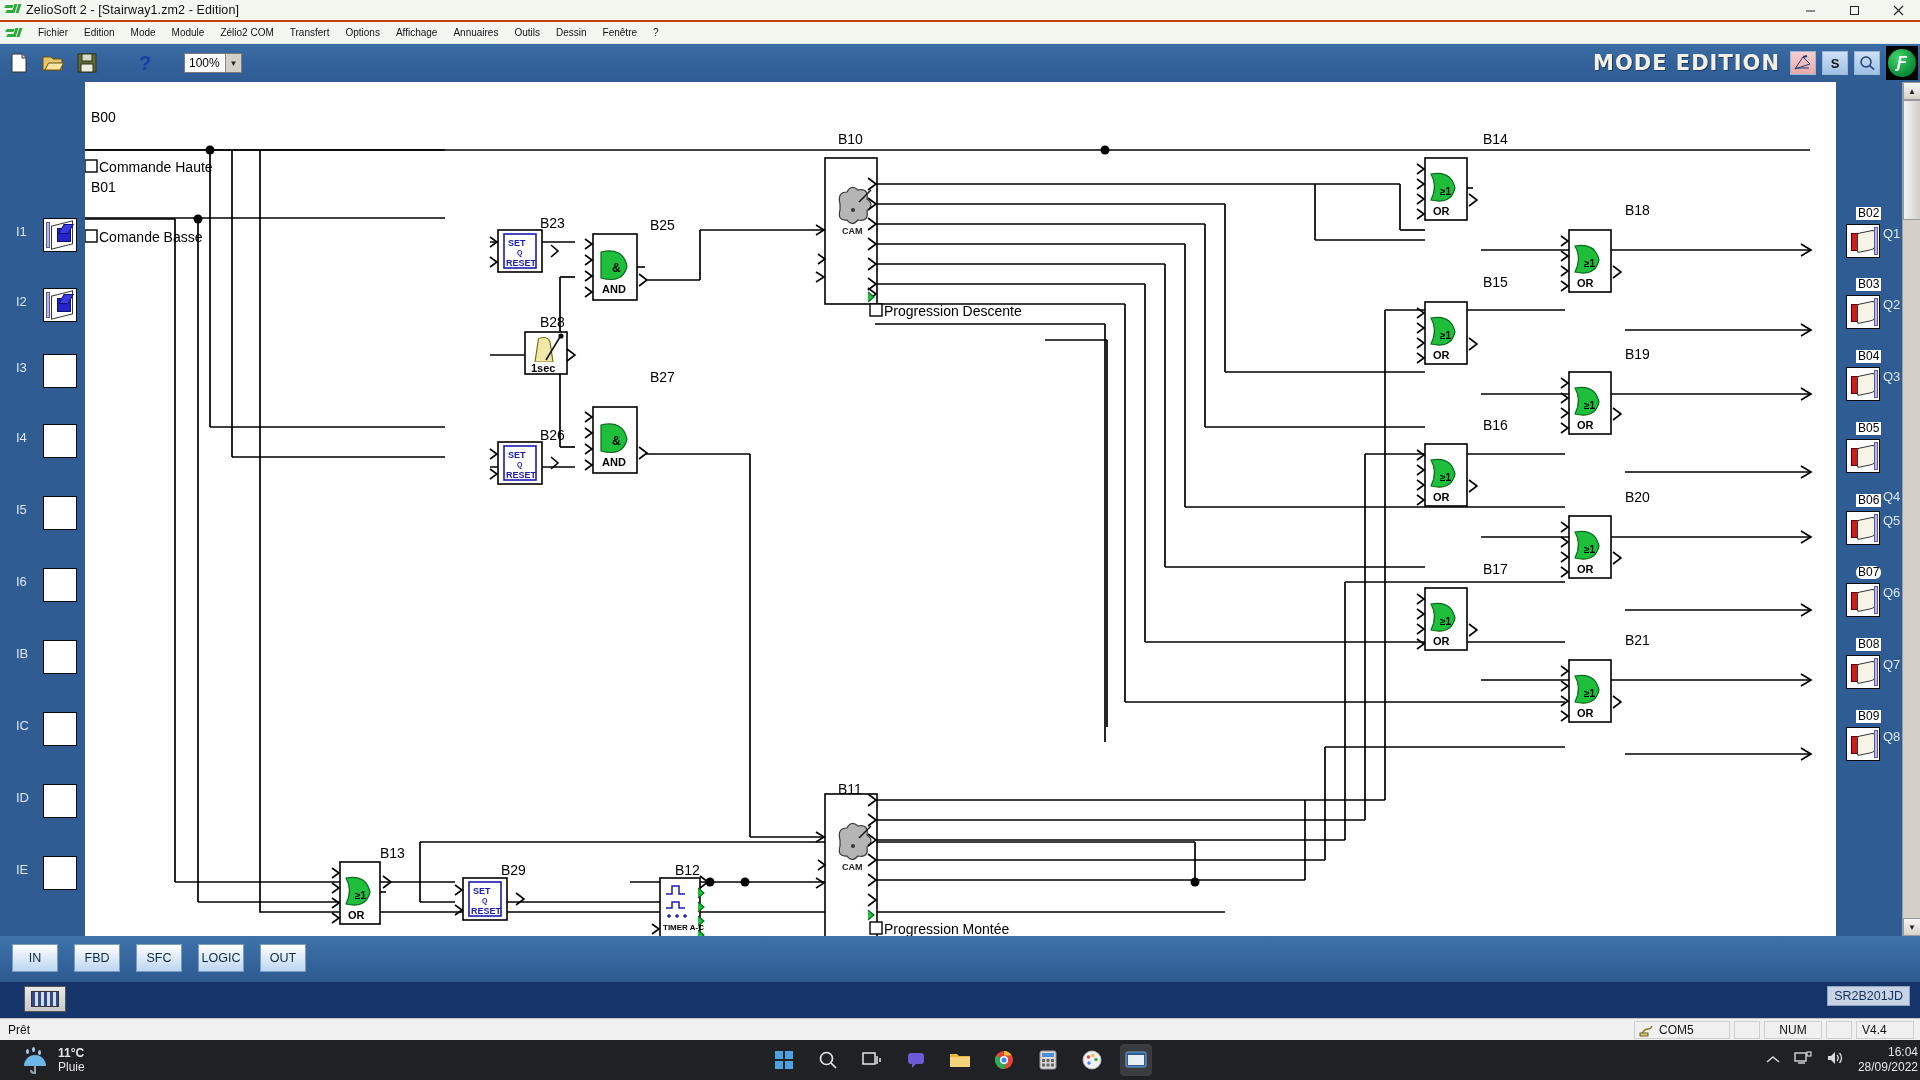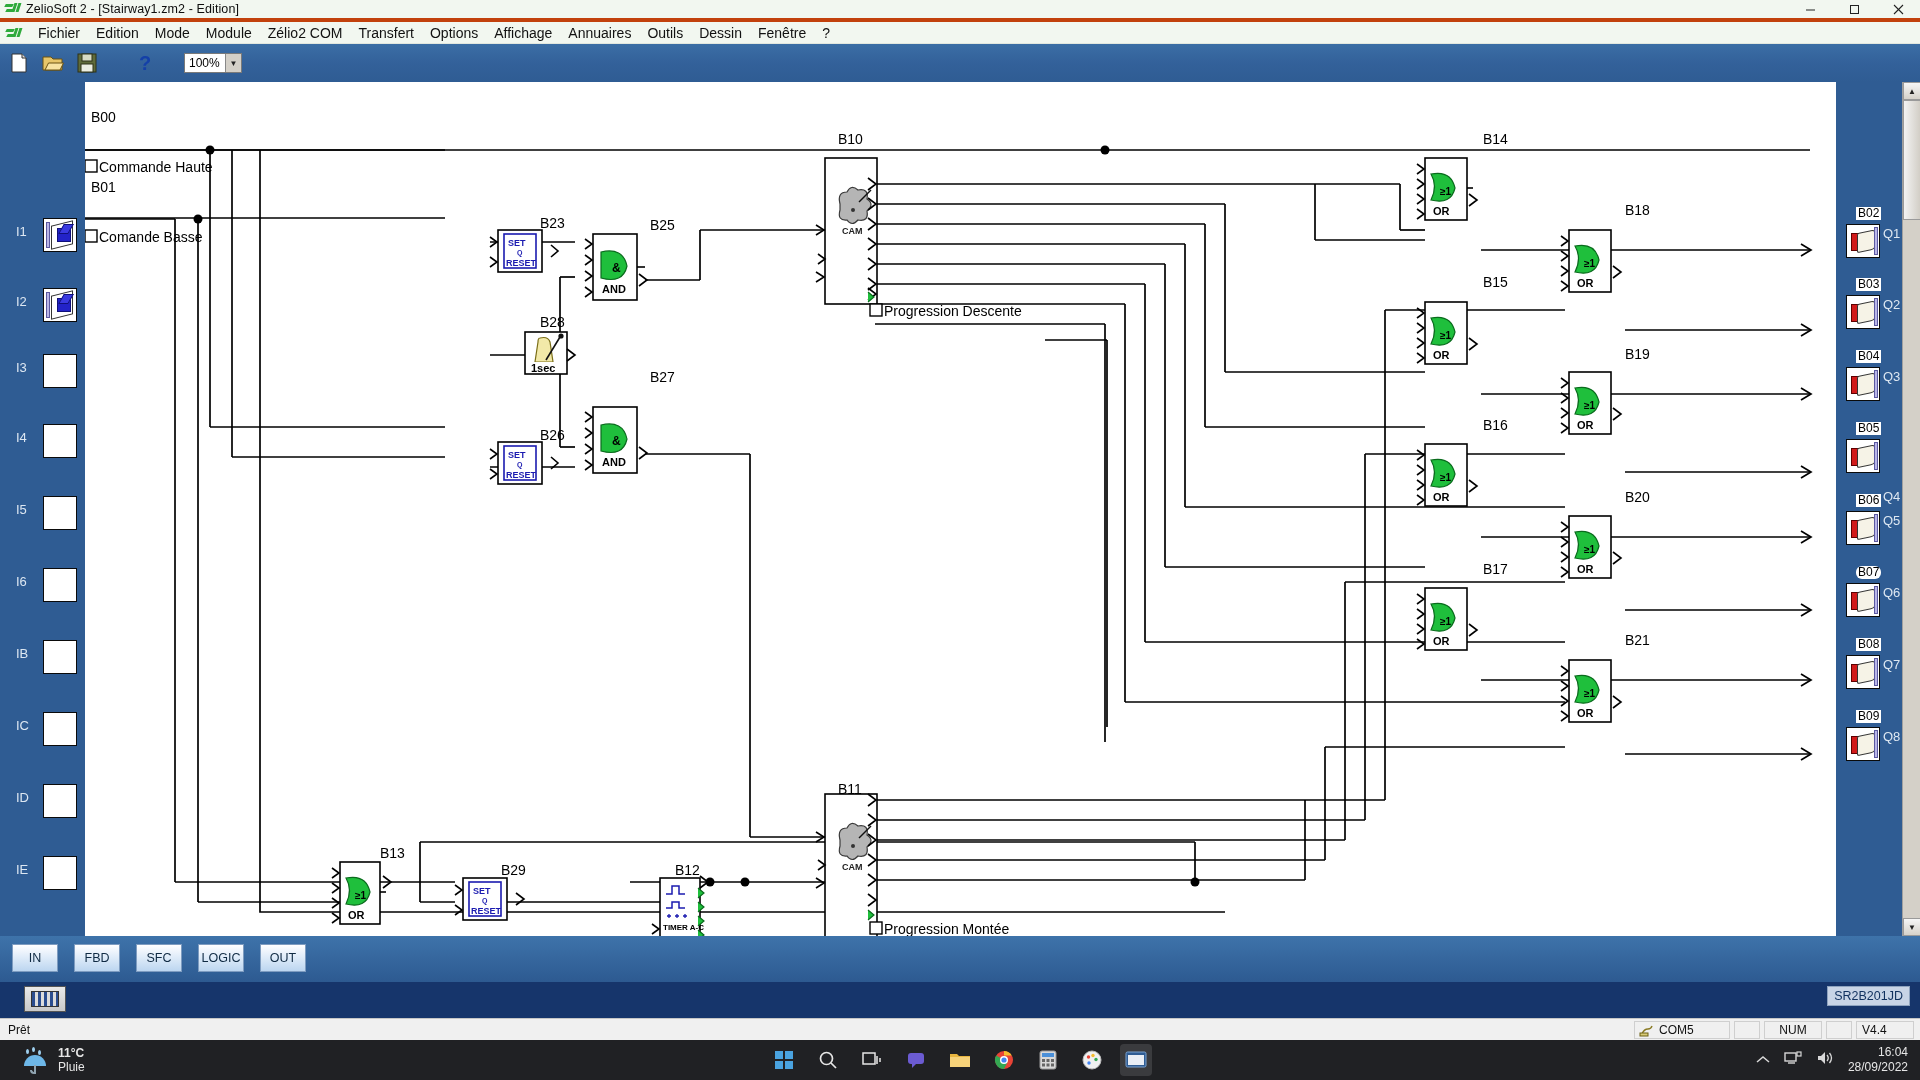--- a/index.html
+++ b/index.html
@@ -10,21 +10,21 @@
     overflow: hidden;
     font-family: "Liberation Sans", sans-serif;
     background: #ffffff;
   }
   #app { position: relative; width: 1920px; height: 1080px; }
 
   
   .titlebar {
     position: absolute; left: 0; top: 0; width: 1920px; height: 22px;
     background: #f2f7f0;
-    border-bottom: 4px solid #c2410c;
+    border-bottom: 2px solid #c2410c;
     display: flex; align-items: center; justify-content: center;
   }
   .tb-icon { width: 16px; height: 16px; margin-left: 5px; margin-right: 5px; position: relative; flex: 0 0 auto;}
   .zlogo { position: relative; width: 16px; height: 14px; }
   .zlogo i { position: absolute; display: block; background: #2faa3c; }
   .zlogo i.a { width: 8px; height: 3px; left: 0px; top: 3px; transform: skewX(-28deg); }
   .zlogo i.b { width: 8px; height: 3px; left: 1px; top: 8px; transform: skewX(-28deg); }
   .zlogo i.c { width: 3px; height: 9px; left: 8px; top: 2px; transform: skewX(-18deg); }
   .zlogo i.d { width: 3px; height: 9px; left: 12px; top: 2px; transform: skewX(-18deg); }
   .tb-title { font-size: 12.5px; color: #0d0d0d; letter-spacing: .1px; }
@@ -35,21 +35,21 @@
   }
   .tb-btn svg { display: block; }
 
   
   .menubar {
     position: absolute; left: 0; top: 22px; width: 1920px; height: 22px;
     background: #f2f7f0; display: flex; align-items: center;
     border-bottom: 1px solid #e2e8df;
   }
   .menubar .zlogo { margin-left: 6px; margin-right: 8px; }
-  .menu-item { font-size: 14px; color: #111; padding: 2px 8px; white-space: nowrap; }
+  .menu-item { font-size: 10px; color: #111; padding: 2px 8px; white-space: nowrap; }
 
   
   .toolbar {
     position: absolute; left: 0; top: 44px; width: 1920px; height: 38px;
     background: linear-gradient(to bottom,#3b6ea5 0%,#33619a 50%,#2f5c93 100%);
     display: flex; align-items: center;
   }
   .tool-btn { width: 30px; height: 30px; margin-left: 4px; display:flex; align-items:center; justify-content:center; }
   .tool-sep { width: 12px; }
   .zoom-combo {
@@ -195,21 +195,21 @@
   }
   .weather .umb .stick { position: absolute; left: 12px; top: 18px; width: 2px; height: 8px; background:#8fa3b0; }
   .weather .umb .hook { position:absolute; left:8px; top:23px; width:6px; height:4px; border:2px solid #8fa3b0;
       border-top:0; border-right:0; border-radius:0 0 0 5px; }
   .weather .umb .drop { position:absolute; width:3px; height:5px; background:#9fd0f0; border-radius:50%; }
   .weather .txt { line-height: 14px; font-size: 12px; }
   .weather .txt b { font-weight: bold; display:block; }
   .tb-center { position: absolute; left: 0; right: 0; display: flex; justify-content: center; gap: 12px; }
   .tb-app { width: 32px; height: 32px; display:flex; align-items:center; justify-content:center; border-radius:4px; }
   .tb-app.active { background: #3a3b3e; }
-  .tray { margin-left: auto; display:flex; align-items:center; padding-right: 12px; gap: 14px; }
+  .tray { margin-left: auto; display:flex; align-items:center; padding-right: 2px; gap: 14px; }
   .clock { text-align: right; font-size: 12px; line-height: 15px; }
 </style>
 </head>
 <body>
 
 <div id="app">
 
   <div class="titlebar">
     <span class="tb-icon">
       <span class="zlogo"><i class="a"></i><i class="b"></i><i class="c"></i><i class="d"></i></span>
@@ -283,20 +283,42 @@
       <svg width="24" height="24" viewBox="0 0 24 24">
           <text x="12" y="19" font-size="20" font-weight="bold" fill="#1440a8" text-anchor="middle" font-family="Liberation Sans, sans-serif">?</text>
         </svg>
     </div>
     <span class="tool-sep"></span>
     <div class="zoom-combo">
       <span class="val">100%</span>
       <span class="arrow">▼</span>
     </div>
 
+    <div class="mode-banner">
+      <span class="mode-text">MODE EDITION</span>
+      <div class="mode-icon mi-red">
+        <svg width="18" height="16" viewBox="0 0 18 16">
+            <path d="M1 14 L9 2 L16 9 Z" fill="none" stroke="#1b3e73" stroke-width="1"></path>
+            <path d="M2 13 h13" stroke="#1b3e73"></path>
+            <path d="M9 2 l4 -1" stroke="#1b3e73" stroke-width="2"></path>
+          </svg>
+      </div>
+      <div class="mode-icon mi-blue">
+          <span>S</span>
+        </div>
+      <div class="mode-icon mi-blue">
+        <svg width="18" height="16" viewBox="0 0 18 16">
+            <circle cx="8" cy="7" r="5" fill="none" stroke="#1b3e73" stroke-width="1.4"></circle>
+            <line x1="11.5" y1="10.5" x2="16" y2="14.5" stroke="#1b3e73" stroke-width="1.6"></line>
+          </svg>
+      </div>
+      <div class="mi-green">
+          <span class="gcircle">Ƒ</span>
+        </div>
+    </div>
   </div>
 
   <div class="workspace">
 
     <div class="iopanel left">
 
       <span class="io-label" style="left:16px; top:142px;">I1</span>
       <div class="io-slot" style="left:43px; top:136px;">
         <div class="inp-ico">
             <span class="bar"></span>

